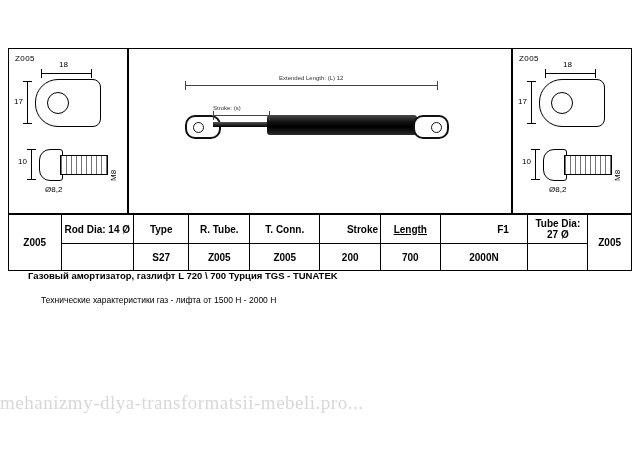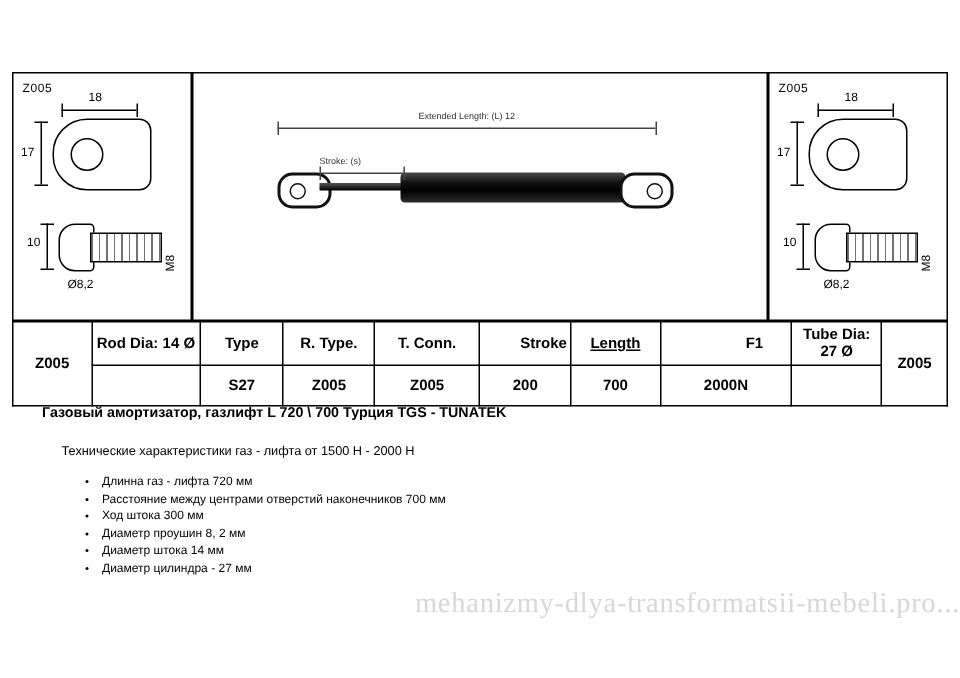--- a/index.html
+++ b/index.html
@@ -98,21 +98,21 @@
   
   .txtblock{position:absolute;left:28px;top:270px;width:590px;}
   .title{font-size:9.5px;font-weight:bold;margin:0 0 14px 0;}
   .subtitle{font-size:8.5px;margin:0 0 10px 13px;}
   ul.bullets{margin:0;padding-left:40px;}
   ul.bullets li{font-size:8px;line-height:1.45;}
 
   
   .wm{
     position:absolute;left:0;top:392px;width:640px;
-    text-align:right;font-size:19px;color:#d8d8d8;
+    text-align:left;font-size:19px;color:#d8d8d8;
     letter-spacing:.5px;font-family:"Liberation Serif", serif;
     white-space:nowrap;
   }
 </style>
 </head>
 <body>
 
 <div class="sheet">
 
   <div class="drawband">
@@ -195,21 +195,21 @@
     </div>
   </div>
 
   <div class="spec">
     <table class="spec-t">
       <tbody>
           <tr>
         <td class="hdr znum" rowspan="2" style="width:56px;">Z005</td>
         <td class="hdr" style="width:84px;">Rod Dia: 14 Ø</td>
         <td class="hdr" style="width:60px;">Type</td>
-        <td class="hdr" style="width:66px;">R. Type.</td>
+        <td class="hdr" style="width:66px;">R. Tube.</td>
         <td class="hdr" style="width:78px;">T. Conn.</td>
         <td class="hdr" style="width:64px;text-align:right;">Stroke</td>
         <td class="hdr" style="width:62px;text-decoration:underline;">Length</td>
         <td class="hdr" style="width:56px;padding-left:40px;">F1</td>
         <td class="hdr" style="width:66px;">Tube Dia: 27 Ø</td>
         <td class="hdr znum" rowspan="2" style="width:44px;">Z005</td>
       </tr>
       <tr>
         <td class="val"></td>
         <td class="val">S27</td>
@@ -220,24 +220,16 @@
         <td class="val">2000N</td>
         <td class="val"></td>
       </tr>
     </tbody>
       </table>
   </div>
 
   <div class="txtblock">
     <p class="title">Газовый амортизатор, газлифт L 720 \ 700 Турция TGS - TUNATEK</p>
     <p class="subtitle">Технические характеристики газ - лифта от 1500 Н - 2000 Н</p>
-    <ul class="bullets">
-      <li>Длинна газ - лифта 720 мм</li>
-      <li>Расстояние между центрами отверстий наконечников 700 мм</li>
-      <li>Ход штока 300 мм</li>
-      <li>Диаметр проушин 8, 2 мм</li>
-      <li>Диаметр штока 14 мм</li>
-      <li>Диаметр цилиндра - 27 мм</li>
-    </ul>
   </div>
 
   <div class="wm">mehanizmy-dlya-transformatsii-mebeli.pro...</div>
 </div>
 
 </body></html>

